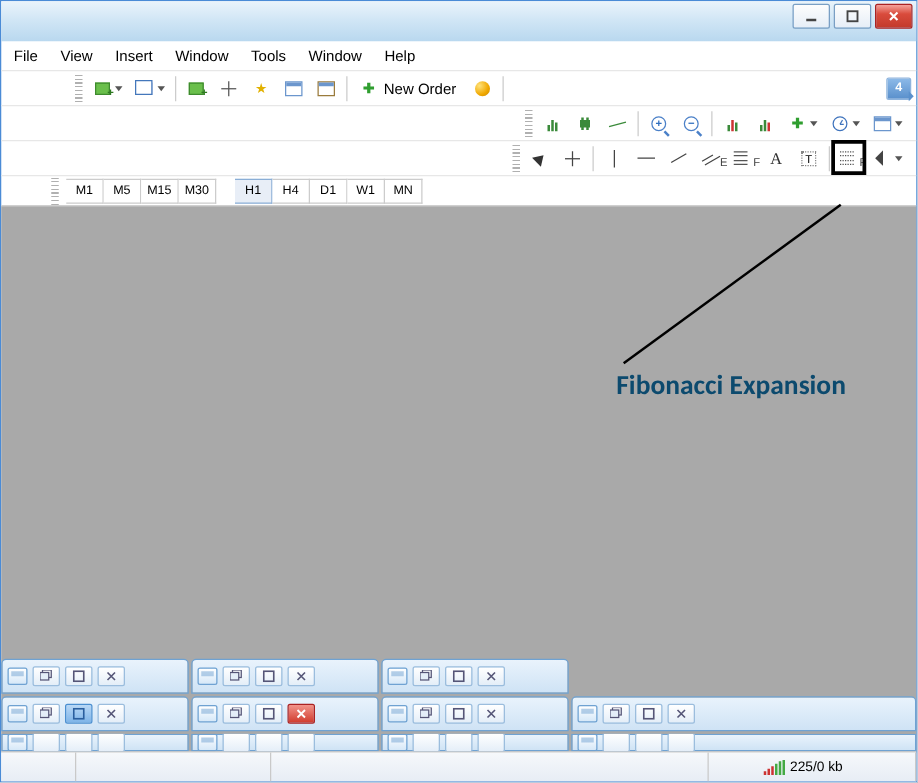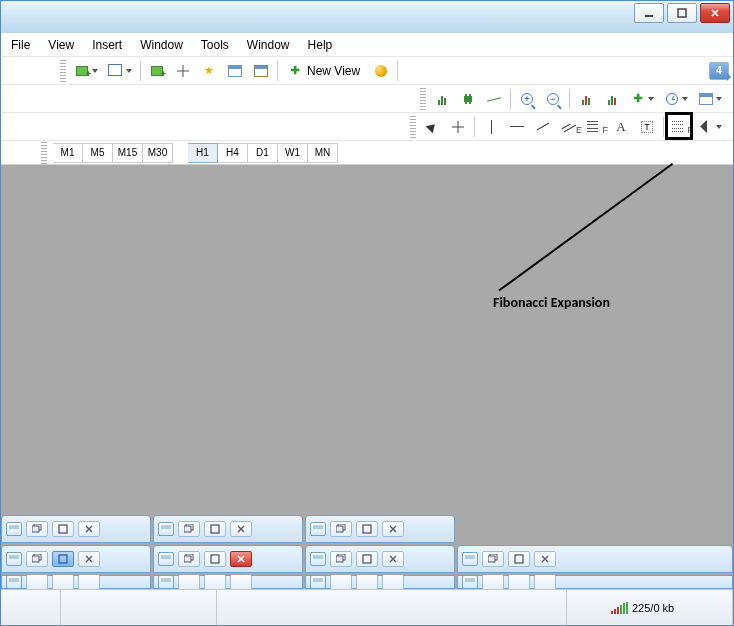--- a/index.html
+++ b/index.html
@@ -168,23 +168,23 @@
 
   
   .chart-area {
     flex:1;
     background:#a9a9a9;
     position:relative;
   }
   .annotation {
     position:absolute;
     font-family: Calibri, Arial, sans-serif;
-    font-size:14px;
+    font-size:22px;
     font-weight:bold;
-    color:#000000;
+    color:#0c4a6e;
     line-height:1.2;
   }
   .ann-line {
     position:absolute;
     width:2px;
     background:#000;
     transform-origin: top left;
   }
 
   
@@ -212,21 +212,21 @@
   .mdi-win.partial{border-radius:0;}
   .mdi-ico{width:16px;height:14px;background:linear-gradient(to bottom,#fff,#d6e8f8);border:1px solid #6fa2d2;border-radius:2px;position:relative;}
   .mdi-ico::after{content:"";position:absolute;left:2px;right:2px;top:2px;height:4px;background:#6fa2d2;opacity:.5;}
   .mdi-btn{width:22px;height:16px;border:1px solid #9bbddd;border-radius:2px;background:linear-gradient(to bottom,#fff,#e4eef8);display:flex;align-items:center;justify-content:center;}
   .mdi-btn.close-red{background:linear-gradient(to bottom,#f2948a,#d13c2e);border-color:#a22;color:#fff;}
   .mdi-btn.active{background:linear-gradient(to bottom,#b9d8f6,#7eb4e8);border-color:#4b8fd0;}
   .mdi-btn svg{width:10px;height:10px;}
 
   
   .statusbar {
-    height:36px;
+    height:24px;
     border-top:1px solid #c9c9c9;
     background:linear-gradient(to bottom,#f6f8fb,#e7edf5);
     display:flex;
     align-items:center;
     font-size:11px;
     gap:36px;
   }
   .statusbar .cell{border-right:1px solid #c9c9c9;height:100%;display:flex;align-items:center;padding:0 8px;}
   .statusbar .spacer{flex:1;}
   .conn-bars{display:flex;align-items:flex-end;gap:1px;height:12px;margin-right:4px;}
@@ -322,21 +322,21 @@
           </span>
         </div>
       <div class="tb-btn">
           <span class="ico">
             <span class="chartwin-icon" style="border-color:#9a7b3c;"></span>
           </span>
         </div>
       <div class="tb-sep"></div>
       <div class="tb-btn with-text">
         <span class="ico green-plus">✚</span>
-        <span>New View</span>
+        <span>New Order</span>
       </div>
       <div class="tb-btn">
           <span class="ico">
             <span class="orange-dot"></span>
           </span>
         </div>
       <div class="tb-sep"></div>
       <div class="tag4">
           <span>4</span>
         </div>

